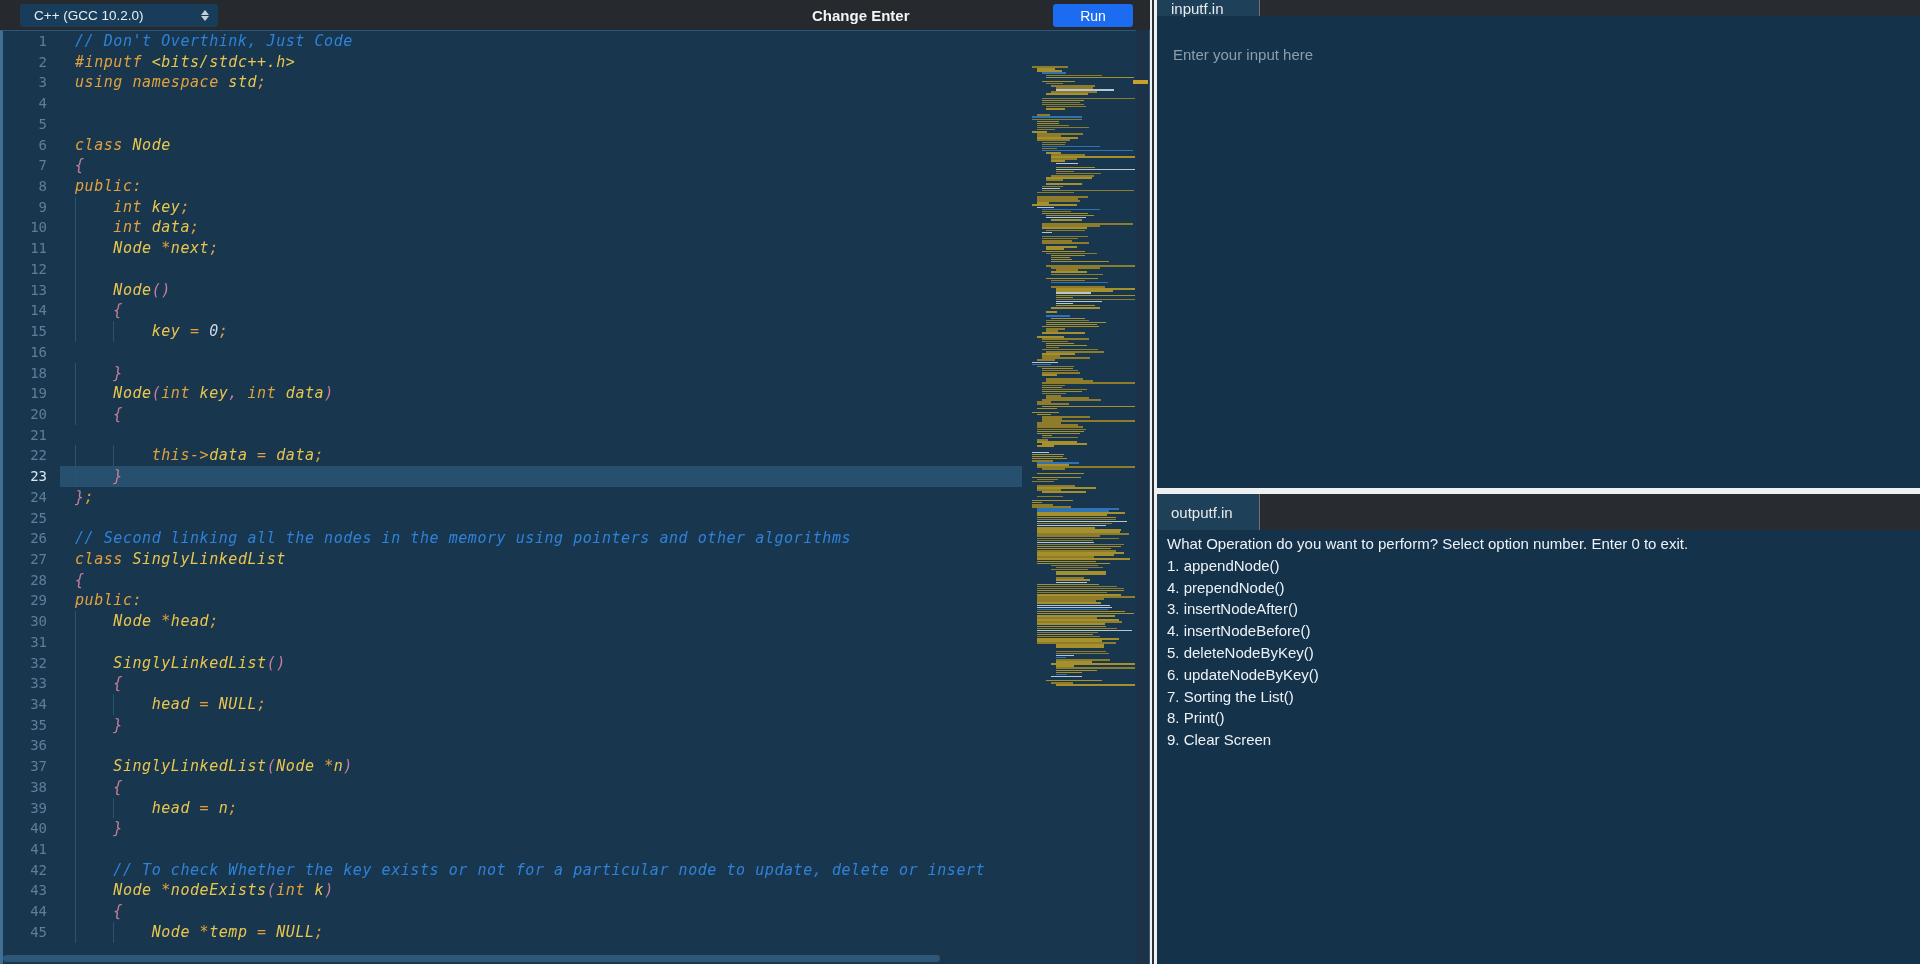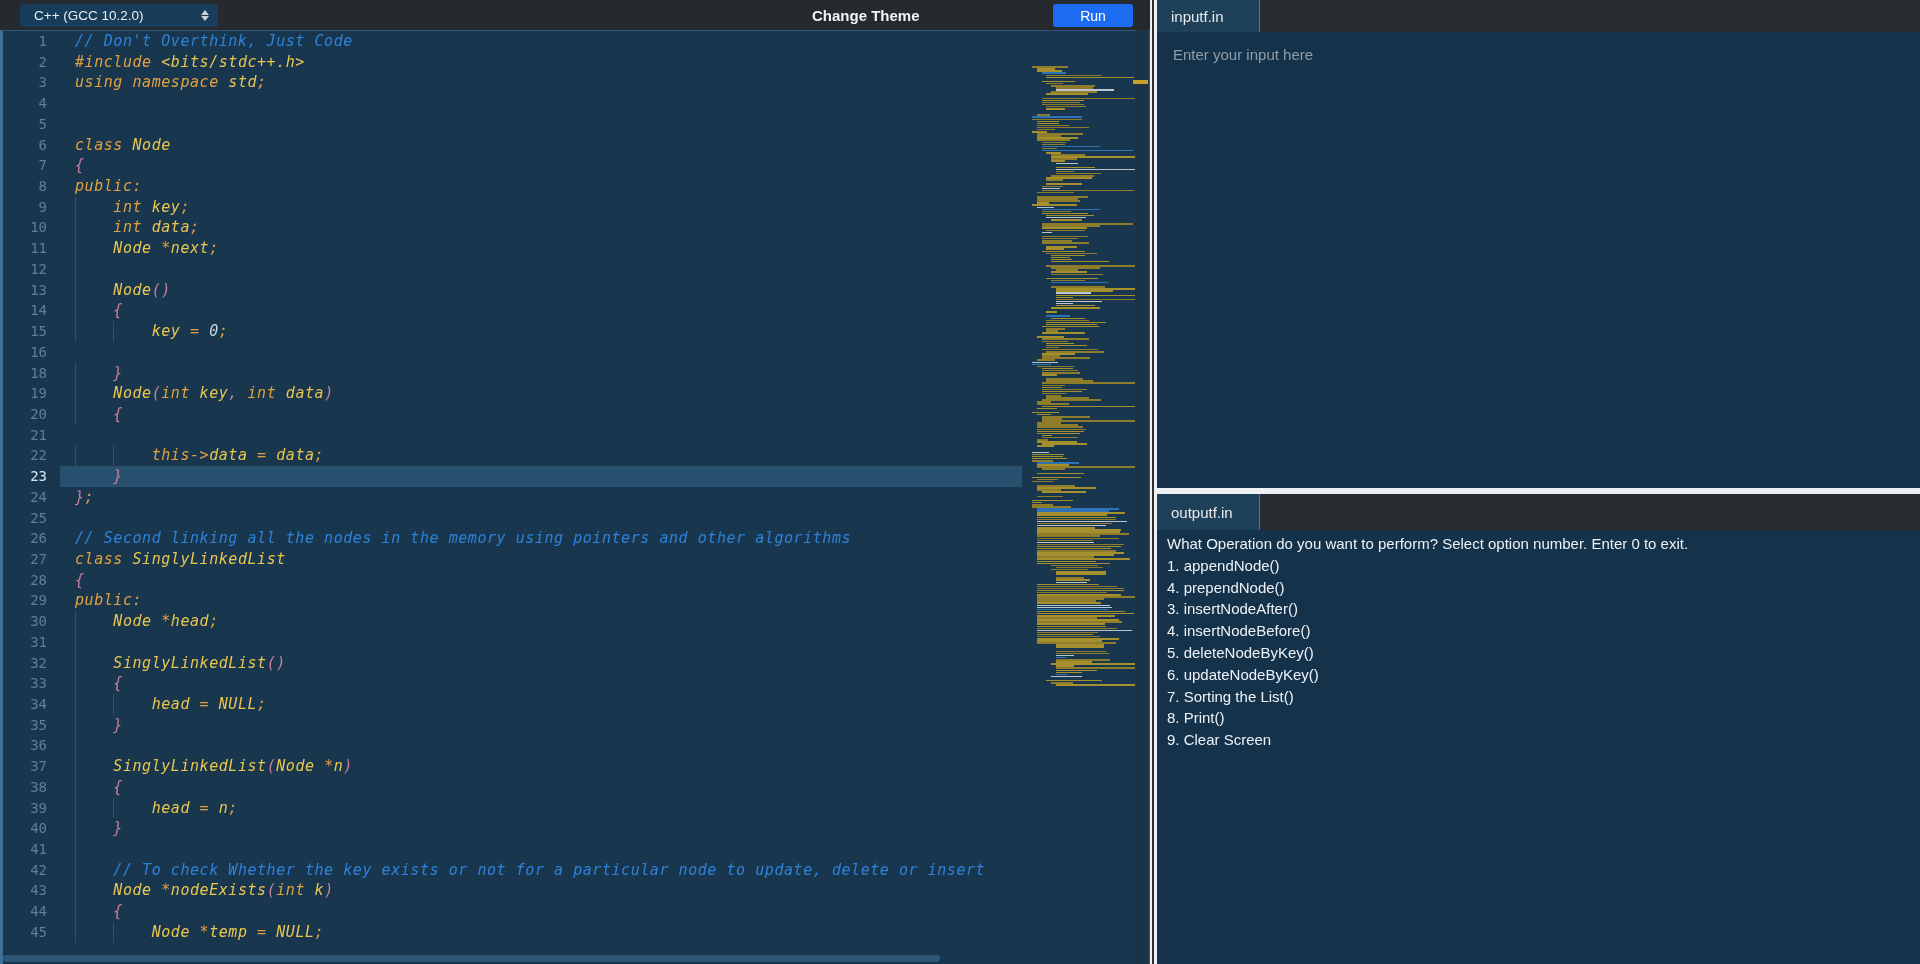--- a/index.html
+++ b/index.html
@@ -44,21 +44,21 @@
   #vscroll-marker{position:absolute;left:1133px;top:80px;width:15px;height:4px;background:#c8a12b;}
   #hscroll-thumb{position:absolute;left:3px;top:955px;width:937px;height:7px;background:#2d5677;border-radius:3px;cursor:pointer;}
 
   
   #vdivider{position:absolute;left:1150px;top:0;width:7px;height:964px;
       background:linear-gradient(90deg,#eef0f1 0 2px,#2b2f34 2px 4px,#eef0f1 4px 7px);}
   #hdivider{position:absolute;left:1157px;top:488px;width:763px;height:6px;background:#eef0f1;}
 
   
   .panel-header{position:absolute;left:1157px;width:763px;background:#282c31;}
-  #input-header{top:0;height:32px;}
+  #input-header{top:0;height:16px;}
   #output-header{top:494px;height:36px;}
   .tab{position:absolute;left:0;top:0;bottom:0;width:103px;background:#1f4059;color:#e8eaec;
       font-size:15px;display:flex;align-items:center;padding-left:14px;box-sizing:border-box;
       border-right:1px solid #6a7178;cursor:pointer;}
   #input-area{position:absolute;left:1157px;top:32px;width:763px;height:456px;background:#15324b;}
   #input-textarea{width:100%;height:100%;background:transparent;border:none;outline:none;resize:none;
       box-sizing:border-box;padding:14px 16px;color:#c6d2db;font-size:15px;font-family:"Liberation Sans",sans-serif;}
   #input-textarea::placeholder{color:#8e9ea9;}
   #output-area{position:absolute;left:1157px;top:530px;width:763px;height:434px;background:#15324b;
       color:#edf2f6;font-size:15px;padding:3px 0 0 10px;box-sizing:border-box;}
@@ -70,33 +70,33 @@
 <div id="app">
 
   <div id="topbar">
     <div id="lang-select">
       <span class="sel-label">C++ (GCC 10.2.0)</span>
       <span class="chev">
           <i class="up"></i>
           <i class="dn"></i>
         </span>
     </div>
-    <div id="change-theme">Change Theme</div>
+    <div id="change-theme">Change Enter</div>
     <button id="run-btn">Run</button>
   </div>
 
   <div id="editor">
     <div id="code-lines">
         <div class="code-row">
           <div class="gutter-num">1</div>
           <div class="code-content"><span class="tok-cm">// Don't Overthink, Just Code</span></div>
         </div>
         <div class="code-row">
           <div class="gutter-num">2</div>
-          <div class="code-content"><span class="tok-kw">#include </span><span class="tok-id">&lt;bits/stdc++.h&gt;</span></div>
+          <div class="code-content"><span class="tok-kw">#inputf </span><span class="tok-id">&lt;bits/stdc++.h&gt;</span></div>
         </div>
         <div class="code-row">
           <div class="gutter-num">3</div>
           <div class="code-content"><span class="tok-kw">using namespace </span><span class="tok-id">std</span><span class="tok-kw">;</span></div>
         </div>
         <div class="code-row">
           <div class="gutter-num">4</div>
           <div class="code-content"><span class="tok-pl"></span></div>
         </div>
         <div class="code-row">

